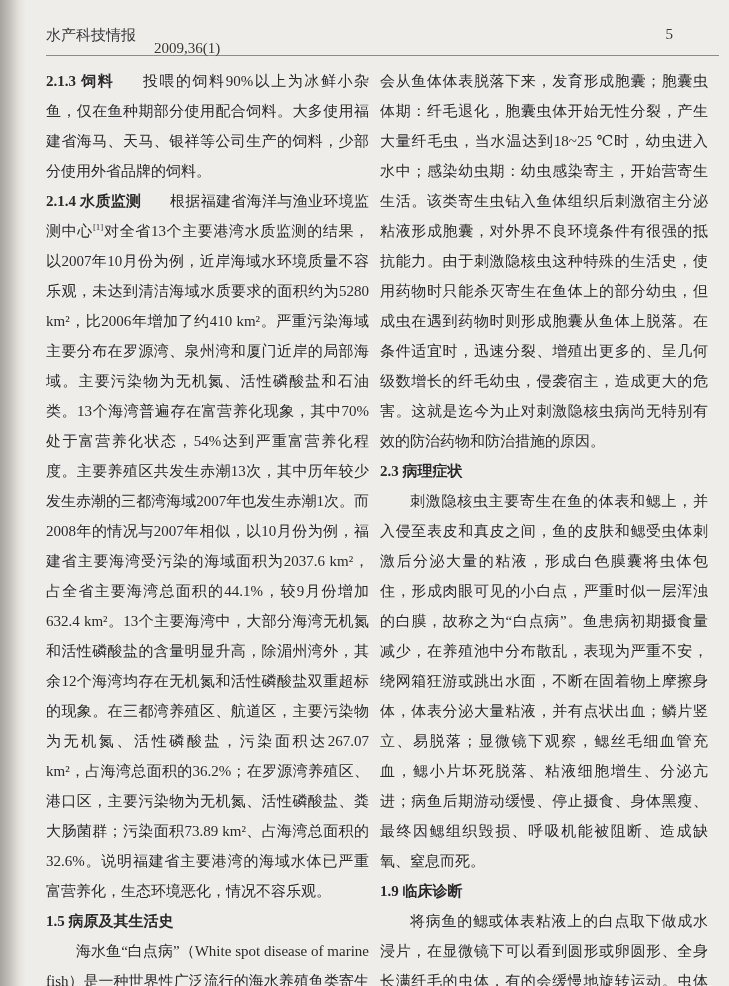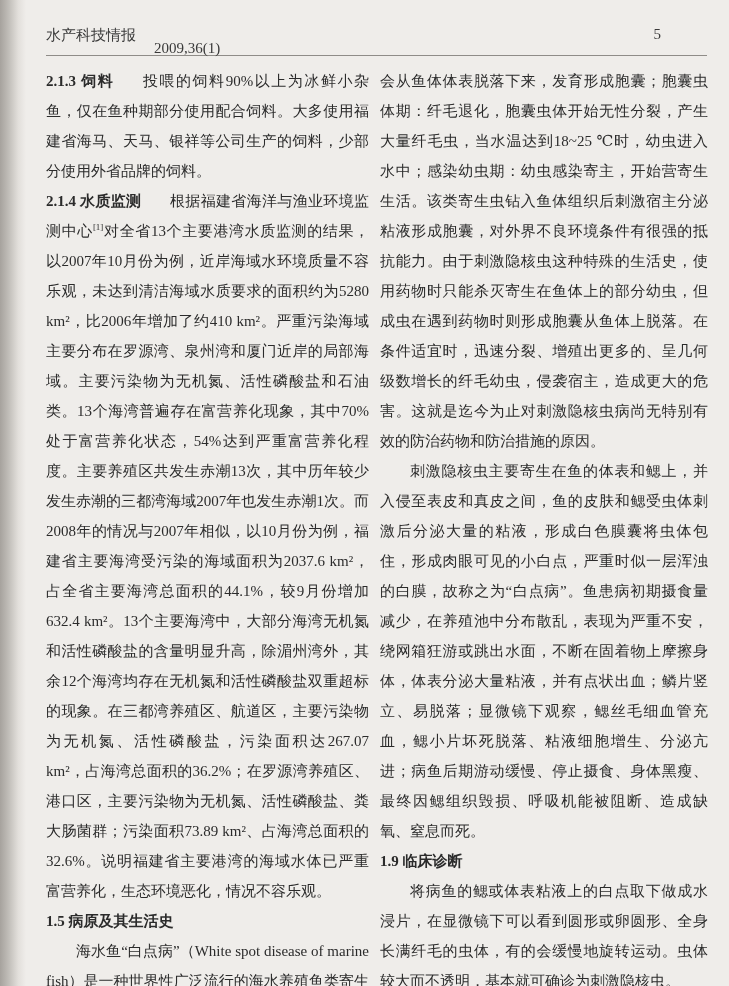--- a/index.html
+++ b/index.html
@@ -11,21 +11,21 @@
     font-family:"Liberation Serif","DejaVu Serif",serif;
     color:#2b2b2b;
   }
   
   .scan-shadow{
     position:absolute;left:0;top:0;bottom:0;width:26px;
     background:linear-gradient(to right,#a6a29d 0%,#c2bfba 35%,#e2dfdb 70%,#efedea 100%);
     pointer-events:none;
   }
   .page-header{
-    position:absolute;top:26px;left:46px;right:22px;
+    position:absolute;top:26px;left:46px;right:10px;
     height:29px;
     display:flex;align-items:flex-start;justify-content:space-between;
     font-size:15px;color:#3a3a3a;
     border-bottom:1px solid #8f8c88;
   }
   .page-header .left-group{display:flex;}
   .page-header .issue{margin-left:18px;margin-top:14px;}
   .page-header .page-num{margin-right:46px;font-size:15px;}
   .columns{
     position:absolute;top:66px;left:46px;right:21px;bottom:0;
@@ -58,17 +58,18 @@
 
 <div class="columns">
   <div class="col col-left">
       <div class="block section"><span class="label">2.1.3 饲料</span><span>投喂的饲料90%以上为冰鲜小杂鱼，仅在鱼种期部分使用配合饲料。大多使用福建省海马、天马、银祥等公司生产的饲料，少部分使用外省品牌的饲料。</span></div>
       <div class="block section"><span class="label">2.1.4 水质监测</span><span>根据福建省海洋与渔业环境监测中心</span><sup>[1]</sup><span>对全省13个主要港湾水质监测的结果，以2007年10月份为例，近岸海域水环境质量不容乐观，未达到清洁海域水质要求的面积约为5280 km²，比2006年增加了约410 km²。严重污染海域主要分布在罗源湾、泉州湾和厦门近岸的局部海域。主要污染物为无机氮、活性磷酸盐和石油类。13个海湾普遍存在富营养化现象，其中70%处于富营养化状态，54%达到严重富营养化程度。主要养殖区共发生赤潮13次，其中历年较少发生赤潮的三都湾海域2007年也发生赤潮1次。而2008年的情况与2007年相似，以10月份为例，福建省主要海湾受污染的海域面积为2037.6 km²，占全省主要海湾总面积的44.1%，较9月份增加632.4 km²。13个主要海湾中，大部分海湾无机氮和活性磷酸盐的含量明显升高，除湄州湾外，其余12个海湾均存在无机氮和活性磷酸盐双重超标的现象。在三都湾养殖区、航道区，主要污染物为无机氮、活性磷酸盐，污染面积达267.07 km²，占海湾总面积的36.2%；在罗源湾养殖区、港口区，主要污染物为无机氮、活性磷酸盐、粪大肠菌群；污染面积73.89 km²、占海湾总面积的32.6%。说明福建省主要港湾的海域水体已严重富营养化，生态环境恶化，情况不容乐观。</span></div>
       <div class="block heading"><span class="label">1.5 病原及其生活史</span></div>
       <div class="block para indent"><span>海水鱼“白点病”（White spot disease of marine fish）是一种世界性广泛流行的海水养殖鱼类寄生虫性疾病，其病原为刺激隐核虫（</span></div>
     </div>
   <div class="col col-right">
       <div class="block para"><span>会从鱼体体表脱落下来，发育形成胞囊；胞囊虫体期：纤毛退化，胞囊虫体开始无性分裂，产生大量纤毛虫，当水温达到18~25 ℃时，幼虫进入水中；感染幼虫期：幼虫感染寄主，开始营寄生生活。该类寄生虫钻入鱼体组织后刺激宿主分泌粘液形成胞囊，对外界不良环境条件有很强的抵抗能力。由于刺激隐核虫这种特殊的生活史，使用药物时只能杀灭寄生在鱼体上的部分幼虫，但成虫在遇到药物时则形成胞囊从鱼体上脱落。在条件适宜时，迅速分裂、增殖出更多的、呈几何级数增长的纤毛幼虫，侵袭宿主，造成更大的危害。这就是迄今为止对刺激隐核虫病尚无特别有效的防治药物和防治措施的原因。</span></div>
+      <div class="block heading"><span class="label">2.3 病理症状</span></div>
       <div class="block para indent"><span>刺激隐核虫主要寄生在鱼的体表和鳃上，并入侵至表皮和真皮之间，鱼的皮肤和鳃受虫体刺激后分泌大量的粘液，形成白色膜囊将虫体包住，形成肉眼可见的小白点，严重时似一层浑浊的白膜，故称之为“白点病”。鱼患病初期摄食量减少，在养殖池中分布散乱，表现为严重不安，绕网箱狂游或跳出水面，不断在固着物上摩擦身体，体表分泌大量粘液，并有点状出血；鳞片竖立、易脱落；显微镜下观察，鳃丝毛细血管充血，鳃小片坏死脱落、粘液细胞增生、分泌亢进；病鱼后期游动缓慢、停止摄食、身体黑瘦、最终因鳃组织毁损、呼吸机能被阻断、造成缺氧、窒息而死。</span></div>
       <div class="block heading"><span class="label">1.9 临床诊断</span></div>
       <div class="block para indent"><span>将病鱼的鳃或体表粘液上的白点取下做成水浸片，在显微镜下可以看到圆形或卵圆形、全身长满纤毛的虫体，有的会缓慢地旋转运动。虫体较大而不透明，基本就可确诊为刺激隐核虫。</span></div>
     </div>
 </div>
 
 </body></html>

